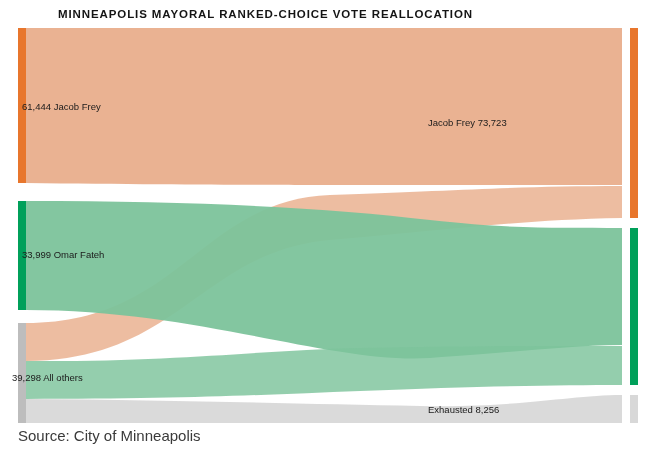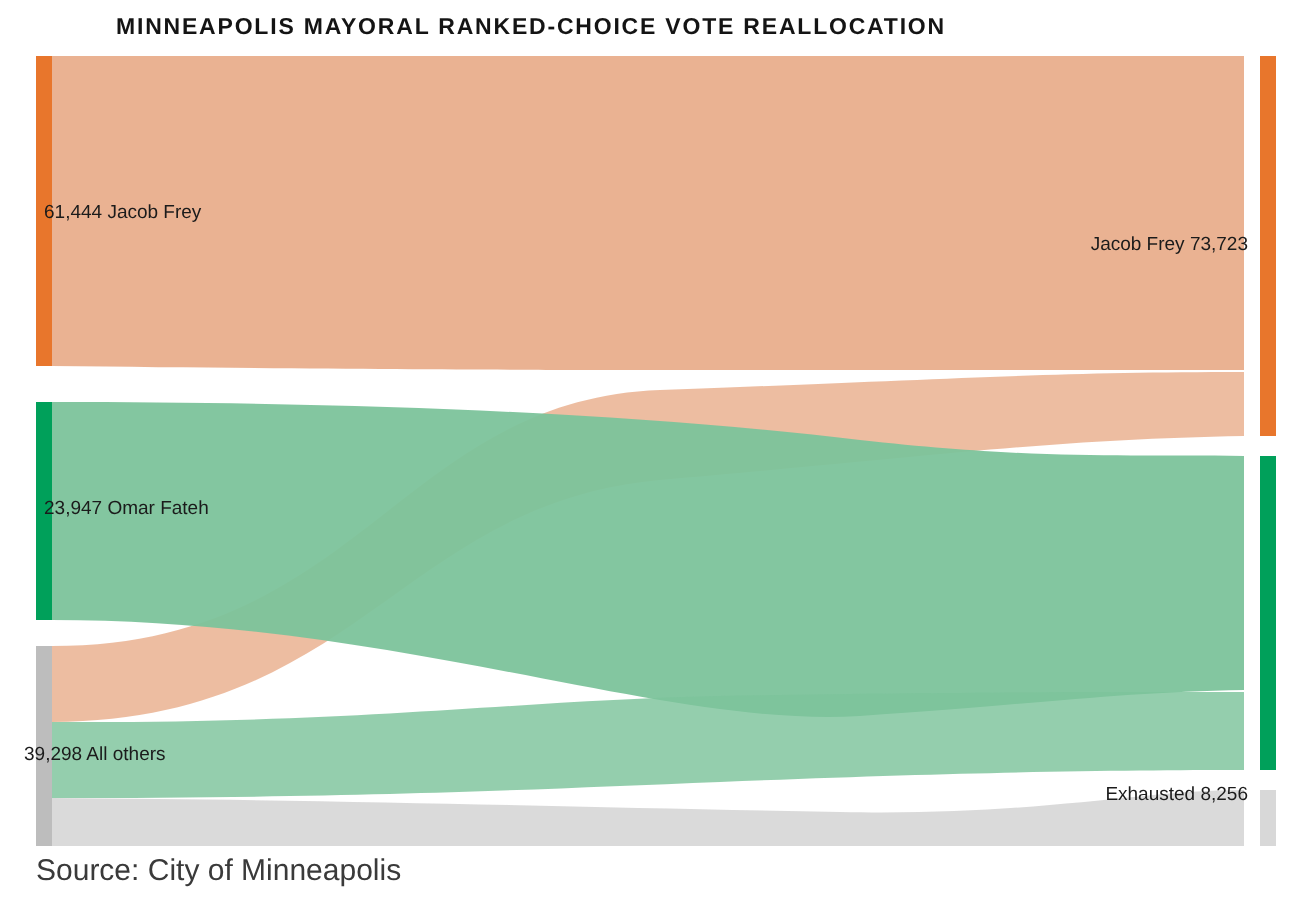--- a/index.html
+++ b/index.html
@@ -16,21 +16,21 @@
   }
   .source{
     position:absolute;left:18px;top:427px;
     font-size:15px;color:#3a3a3a;white-space:nowrap;
   }
   svg.sankey{position:absolute;left:0;top:0;width:650px;height:461px;}
   .node-label{
     position:absolute;font-size:9.5px;color:#1b1b1b;white-space:nowrap;
   }
   .label-left{text-align:right;}
-  .label-right{text-align:right;}
+  .label-right{}
 </style>
 </head>
 <body>
 
 <div id="chart-root">
 
   <div class="title">MINNEAPOLIS MAYORAL RANKED-CHOICE VOTE REALLOCATION</div>
 
   <svg class="sankey" viewBox="0 0 650 461">
 
@@ -60,21 +60,21 @@
       <rect x="18" y="201" width="8" height="109" fill="#00A05A"></rect>
       <rect x="18" y="323" width="8" height="100" fill="#BDBDBD"></rect>
 
       <rect x="630" y="28" width="8" height="190" fill="#E8762C"></rect>
       <rect x="630" y="228" width="8" height="157" fill="#00A05A"></rect>
       <rect x="630" y="395" width="8" height="28" fill="#D8D8D8"></rect>
     </g>
   </svg>
 
   <div class="node-label label-left" style="left:22px;top:101px;">61,444 Jacob Frey</div>
-  <div class="node-label label-left" style="left:22px;top:249px;">23,947 Omar Fateh</div>
+  <div class="node-label label-left" style="left:22px;top:249px;">33,999 Omar Fateh</div>
   <div class="node-label label-left" style="left:12px;top:372px;">39,298 All others</div>
 
   <div class="node-label label-right" style="left:428px;top:117px;width:196px;">Jacob Frey 73,723</div>
-  <div class="node-label label-right" style="left:428px;top:392px;width:196px;">Exhausted 8,256</div>
+  <div class="node-label label-right" style="left:428px;top:404px;width:196px;">Exhausted 8,256</div>
 
   <div class="source">Source: City of Minneapolis</div>
 
 </div>
 
 </body></html>

